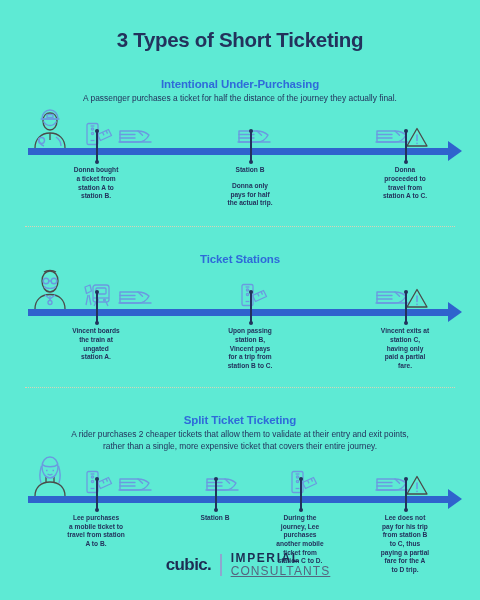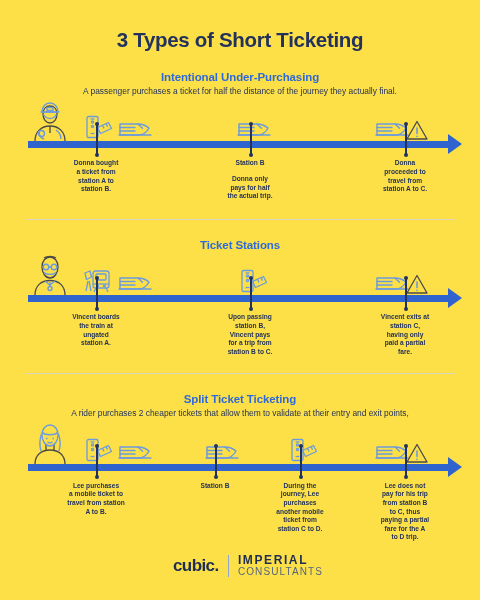--- a/index.html
+++ b/index.html
@@ -2,40 +2,40 @@
 <html><head>
 <meta charset="utf-8">
 <style>
   * { box-sizing: border-box; margin: 0; padding: 0; }
   html, body {
     width: 480px; height: 600px;
     background: #ffffff;
     font-family: "Liberation Sans", sans-serif;
     overflow: hidden;
   }
-  .page { position: relative; width: 480px; height: 600px; background: #fde047; }
+  .page { position: relative; width: 480px; height: 600px; background: #5eead4; }
 
   .main-title {
     text-align: center;
     color: #23325c;
     font-size: 20.5px;
     font-weight: bold;
     letter-spacing: -0.3px;
     padding-top: 28px;
   }
 
   .section { position: relative; width: 480px; }
 
   .sec-title {
     text-align: center;
     color: #2f6ad9;
     font-size: 11.5px;
     font-weight: bold;
     letter-spacing: -0.1px;
-    margin-top: 19px;
+    margin-top: 26px;
   }
   .sec-sub {
     text-align: center;
     color: #23325c;
     font-size: 8.4px;
     line-height: 11.4px;
     margin-top: 3px;
     padding: 0 14px;
     font-weight: normal;
   }
@@ -95,21 +95,21 @@
     width: 480px;
     display: flex; align-items: center; justify-content: center; padding-left: 16px;
   }
   .logo-cubic {
     color: #1d2d53; font-size: 17px; font-weight: bold;
     letter-spacing: -0.6px; padding-right: 9px;
   }
   .logo-rule { width: 1.4px; height: 22px; background: #8fa6cf; }
   .logo-imp { padding-left: 9px; line-height: 1.08; }
   .logo-imp .l1 { color: #1d2d53; font-size: 12px; font-weight: bold; letter-spacing: 1.6px; }
-  .logo-imp .l2 { color: #55657f; font-size: 10px; letter-spacing: 1.1px; }
+  .logo-imp .l2 { color: #55657f; font-size: 12px; letter-spacing: 1.1px; text-decoration: underline; }
   svg { display:block; overflow: visible; }
 </style>
 </head>
 <body>
 
 <div class="page">
 
   <div class="main-title">3 Types of Short Ticketing</div>
 
   <div id="sections">
@@ -347,20 +347,21 @@
             <div>paid a partial</div>
             <div>fare.</div>
           </div>
         </div>
         <div class="divider"></div>
       </div>
       <div class="section">
         <div class="sec-title">Split Ticket Ticketing</div>
         <div class="sec-sub">
           <div>A rider purchases 2 cheaper tickets that allow them to validate at their entry and exit points,</div>
+          <div>rather than a single, more expensive ticket that covers their entire journey.</div>
         </div>
         <div class="timeline">
           <div class="icon-row">
             <div class="icon" style="left: 30px;">
               <svg width="40" height="42" viewBox="0 0 40 42">
                 <g fill="none" stroke="#4a4a4a" stroke-width="1.3" stroke-linejoin="round">
       <path d="M5 42 C5 33.5 11 28 20 28 C29 28 35 33.5 35 42"></path>
       <path d="M16 22 L16 29"></path>
                   <path d="M24 22 L24 29"></path>
     </g>

